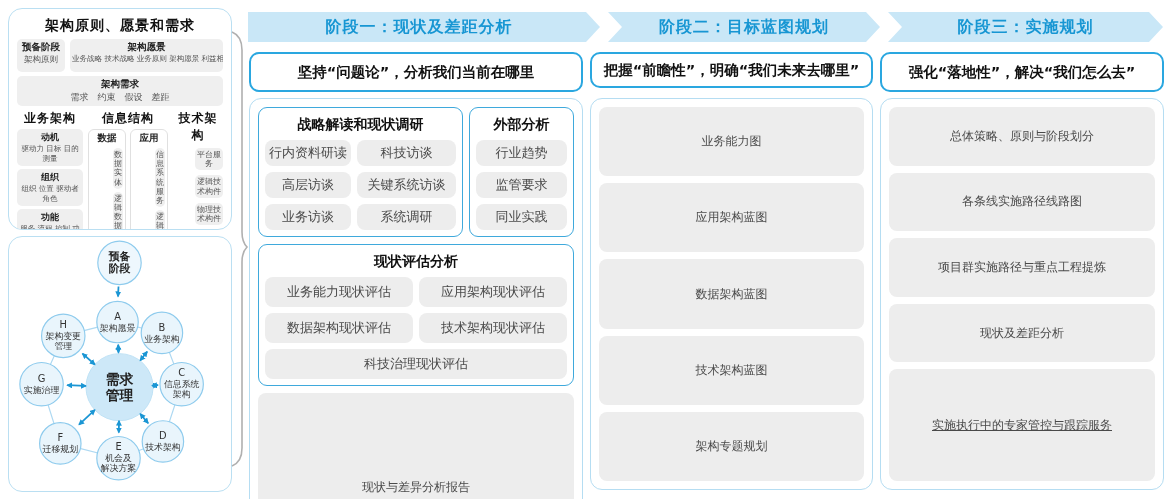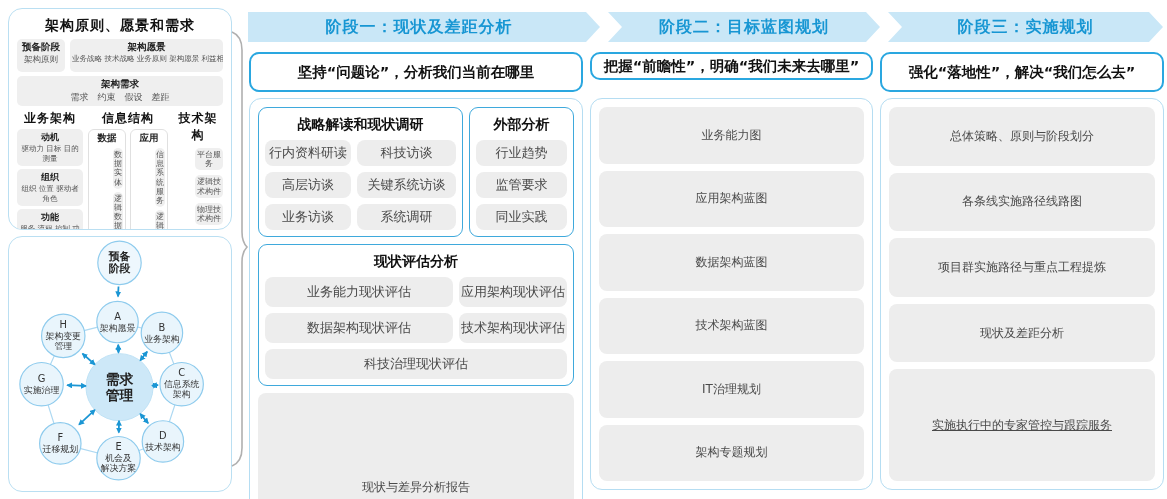--- a/index.html
+++ b/index.html
@@ -35,21 +35,21 @@
   .quote{border:2px solid #2aa7e0;border-radius:10px;background:#fff;display:flex;align-items:center;justify-content:center;
     font-weight:bold;font-size:14.5px;color:#111;}
 
   
   .pcol{border:1.5px solid #b5ddf2;border-radius:12px;background:#fff;padding:8px;display:flex;flex-direction:column;gap:7px;}
   .bluebox{border:1.5px solid #3fa9dc;border-radius:9px;background:#fff;padding:6px;}
   .bluebox .btitle{font-weight:bold;font-size:14px;text-align:center;margin:2px 0 6px 0;color:#111;}
   .item{background:#ededed;border-radius:8px;color:#4a4a4a;font-size:13px;display:flex;align-items:center;justify-content:center;
     text-align:center;padding:4px 2px;}
   .grid2{display:grid;grid-template-columns:1fr 1.15fr;gap:6px;}
-  .grid2e{display:grid;grid-template-columns:1fr;gap:6px;}
+  .grid2e{display:grid;grid-template-columns:1fr 1fr;gap:6px;}
   .span2{grid-column:1 / span 2;}
   .bigitem{font-size:12px;}
 </style>
 </head>
 <body>
 
 <div class="abs panel" style="left:8px;top:8px;width:224px;height:222px;">
   <div class="lt-title">架构原则、愿景和需求</div>
 
   <div class="row" style="height:33px;">
@@ -194,21 +194,21 @@
     <span>阶段二：目标蓝图规划</span>
   </div>
   <div class="band-seg seg-notch" style="left:640px;width:275px;">
     <span>阶段三：实施规划</span>
   </div>
 </div>
 
 <div class="abs quote" style="left:249px;top:52px;width:334px;height:40px;">
   <span>坚持“问题论”，分析我们当前在哪里</span>
 </div>
-<div class="abs quote" style="left:590px;top:52px;width:283px;height:28px;">
+<div class="abs quote" style="left:590px;top:52px;width:283px;height:36px;">
   <span>把握“前瞻性”，明确“我们未来去哪里”</span>
 </div>
 <div class="abs quote" style="left:880px;top:52px;width:284px;height:40px;">
   <span>强化“落地性”，解决“我们怎么去”</span>
 </div>
 
 <div class="abs pcol" style="left:249px;top:98px;width:334px;height:492px;">
   <div style="display:flex;gap:6px;">
     <div class="bluebox" style="flex:2.1;">
       <div class="btitle">战略解读和现状调研</div>
@@ -243,21 +243,20 @@
   </div>
 
   <div class="item bigitem" style="flex:1;">现状与差异分析报告</div>
 </div>
 
 <div class="abs pcol" style="left:590px;top:98px;width:283px;height:392px;">
   <div class="item bigitem" style="flex:1;">业务能力图</div>
   <div class="item bigitem" style="flex:1;">应用架构蓝图</div>
   <div class="item bigitem" style="flex:1;">数据架构蓝图</div>
   <div class="item bigitem" style="flex:1;">技术架构蓝图</div>
-  <div class="item bigitem" style="flex:1;">IT治理规划</div>
   <div class="item bigitem" style="flex:1;">架构专题规划</div>
 </div>
 
 <div class="abs pcol" style="left:880px;top:98px;width:284px;height:392px;">
   <div class="item bigitem" style="flex:1;">总体策略、原则与阶段划分</div>
   <div class="item bigitem" style="flex:1;">各条线实施路径线路图</div>
   <div class="item bigitem" style="flex:1;">项目群实施路径与重点工程提炼</div>
   <div class="item bigitem" style="flex:1;">现状及差距分析</div>
   <div class="item bigitem" style="flex:2.05;text-decoration:underline;">实施执行中的专家管控与跟踪服务</div>
 </div>

